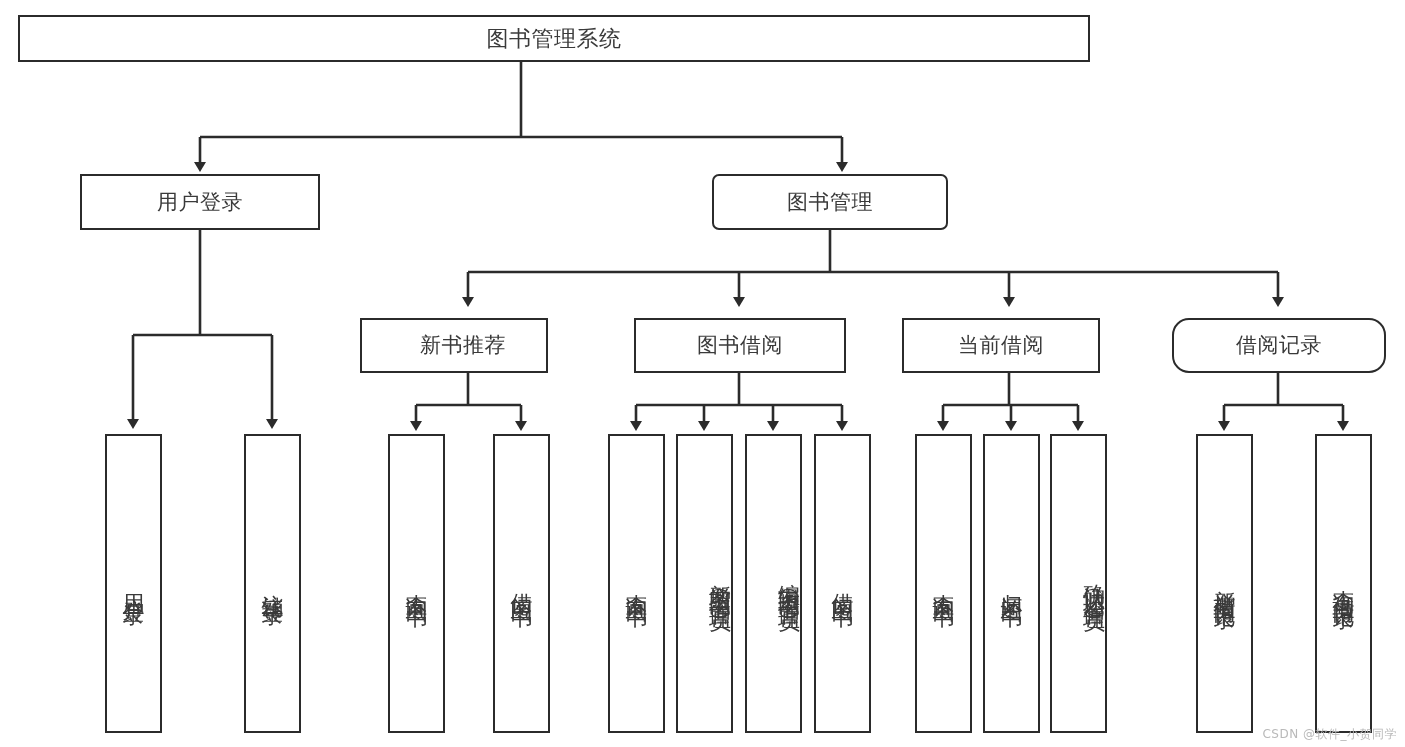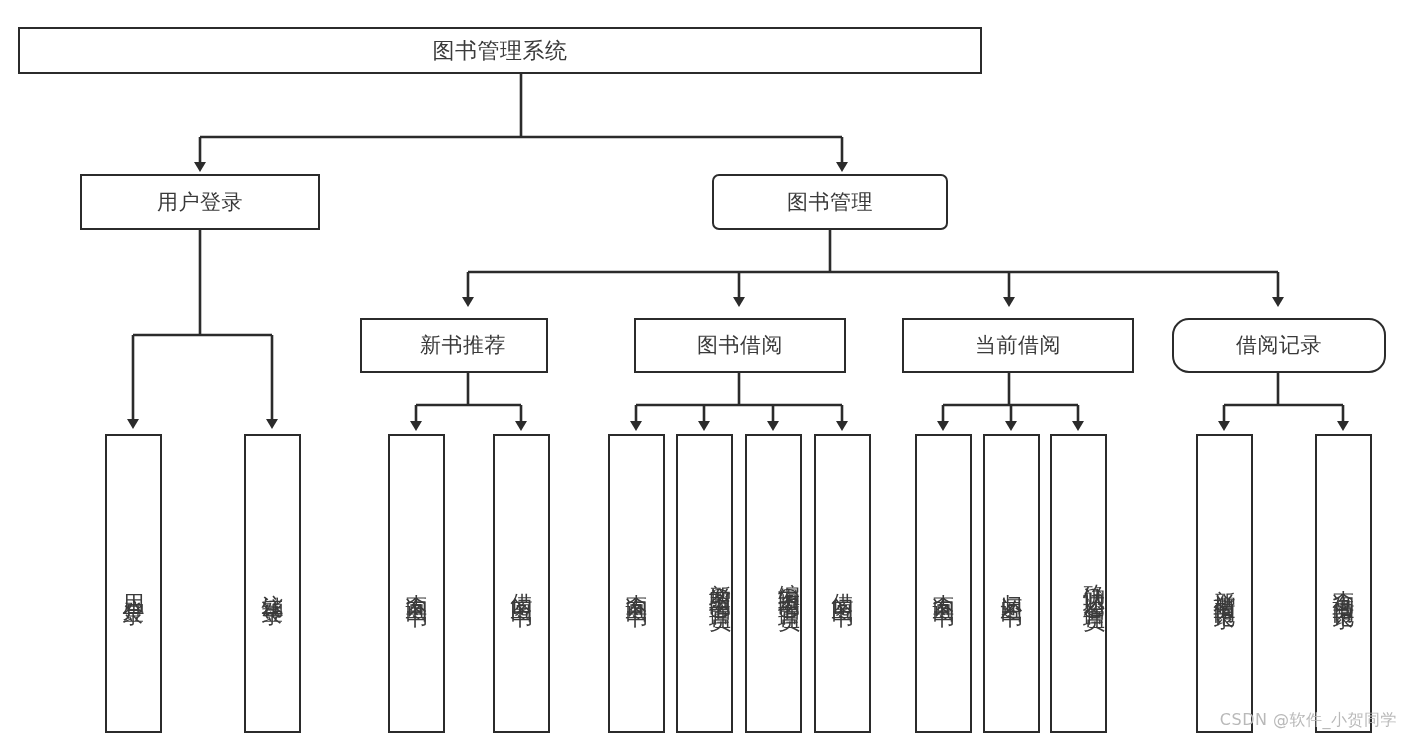--- a/index.html
+++ b/index.html
@@ -52,22 +52,22 @@
     padding: 6px 0;
     line-height: 1;
   }
   .node.v.top {
     align-items: flex-start;
     justify-content: center;
   }
   .watermark {
     position: absolute;
     right: 8px;
-    bottom: 16px;
-    font-size: 16px;
+    bottom: 4px;
+    font-size: 12px;
     color: #b9b9b9;
     letter-spacing: 0.5px;
     white-space: nowrap;
     user-select: none;
     text-align: right;
   }
 </style>
 </head>
 <body>
 
@@ -117,38 +117,38 @@
       <path d="M1011,405 L1011,422" marker-end="url(#arrow)"></path>
       <path d="M1078,405 L1078,422" marker-end="url(#arrow)"></path>
 
       <path d="M1278,373 L1278,405"></path>
       <path d="M1224,405 L1343,405"></path>
       <path d="M1224,405 L1224,422" marker-end="url(#arrow)"></path>
       <path d="M1343,405 L1343,422" marker-end="url(#arrow)"></path>
     </g>
   </svg>
 
-  <div class="node h root" style="left:18px; top:15px; width:964px; height:47px;margin-top:12px;">
+  <div class="node h root" style="left:18px; top:15px; width:1072px; height:47px;">
     <span>图书管理系统</span>
   </div>
 
   <div class="node h" style="left:80px; top:174px; width:240px; height:56px;">
     <span>用户登录</span>
   </div>
   <div class="node h" style="left:712px; top:174px; width:236px; height:56px;border-radius:7px;">
     <span>图书管理</span>
   </div>
 
   <div class="node h" style="left:360px; top:318px; width:188px; height:55px;padding-left:18px;">
     <span>新书推荐</span>
   </div>
   <div class="node h" style="left:634px; top:318px; width:212px; height:55px;">
     <span>图书借阅</span>
   </div>
-  <div class="node h" style="left:902px; top:318px; width:232px; height:55px;">
+  <div class="node h" style="left:902px; top:318px; width:198px; height:55px;">
     <span>当前借阅</span>
   </div>
   <div class="node h" style="left:1172px; top:318px; width:214px; height:55px;border-radius:17px;">
     <span>借阅记录</span>
   </div>
 
   <div class="node v" style="left:105px; top:434px; width:57px; height:299px;">
     <span>用户登录</span>
   </div>
   <div class="node v" style="left:244px; top:434px; width:57px; height:299px;">

